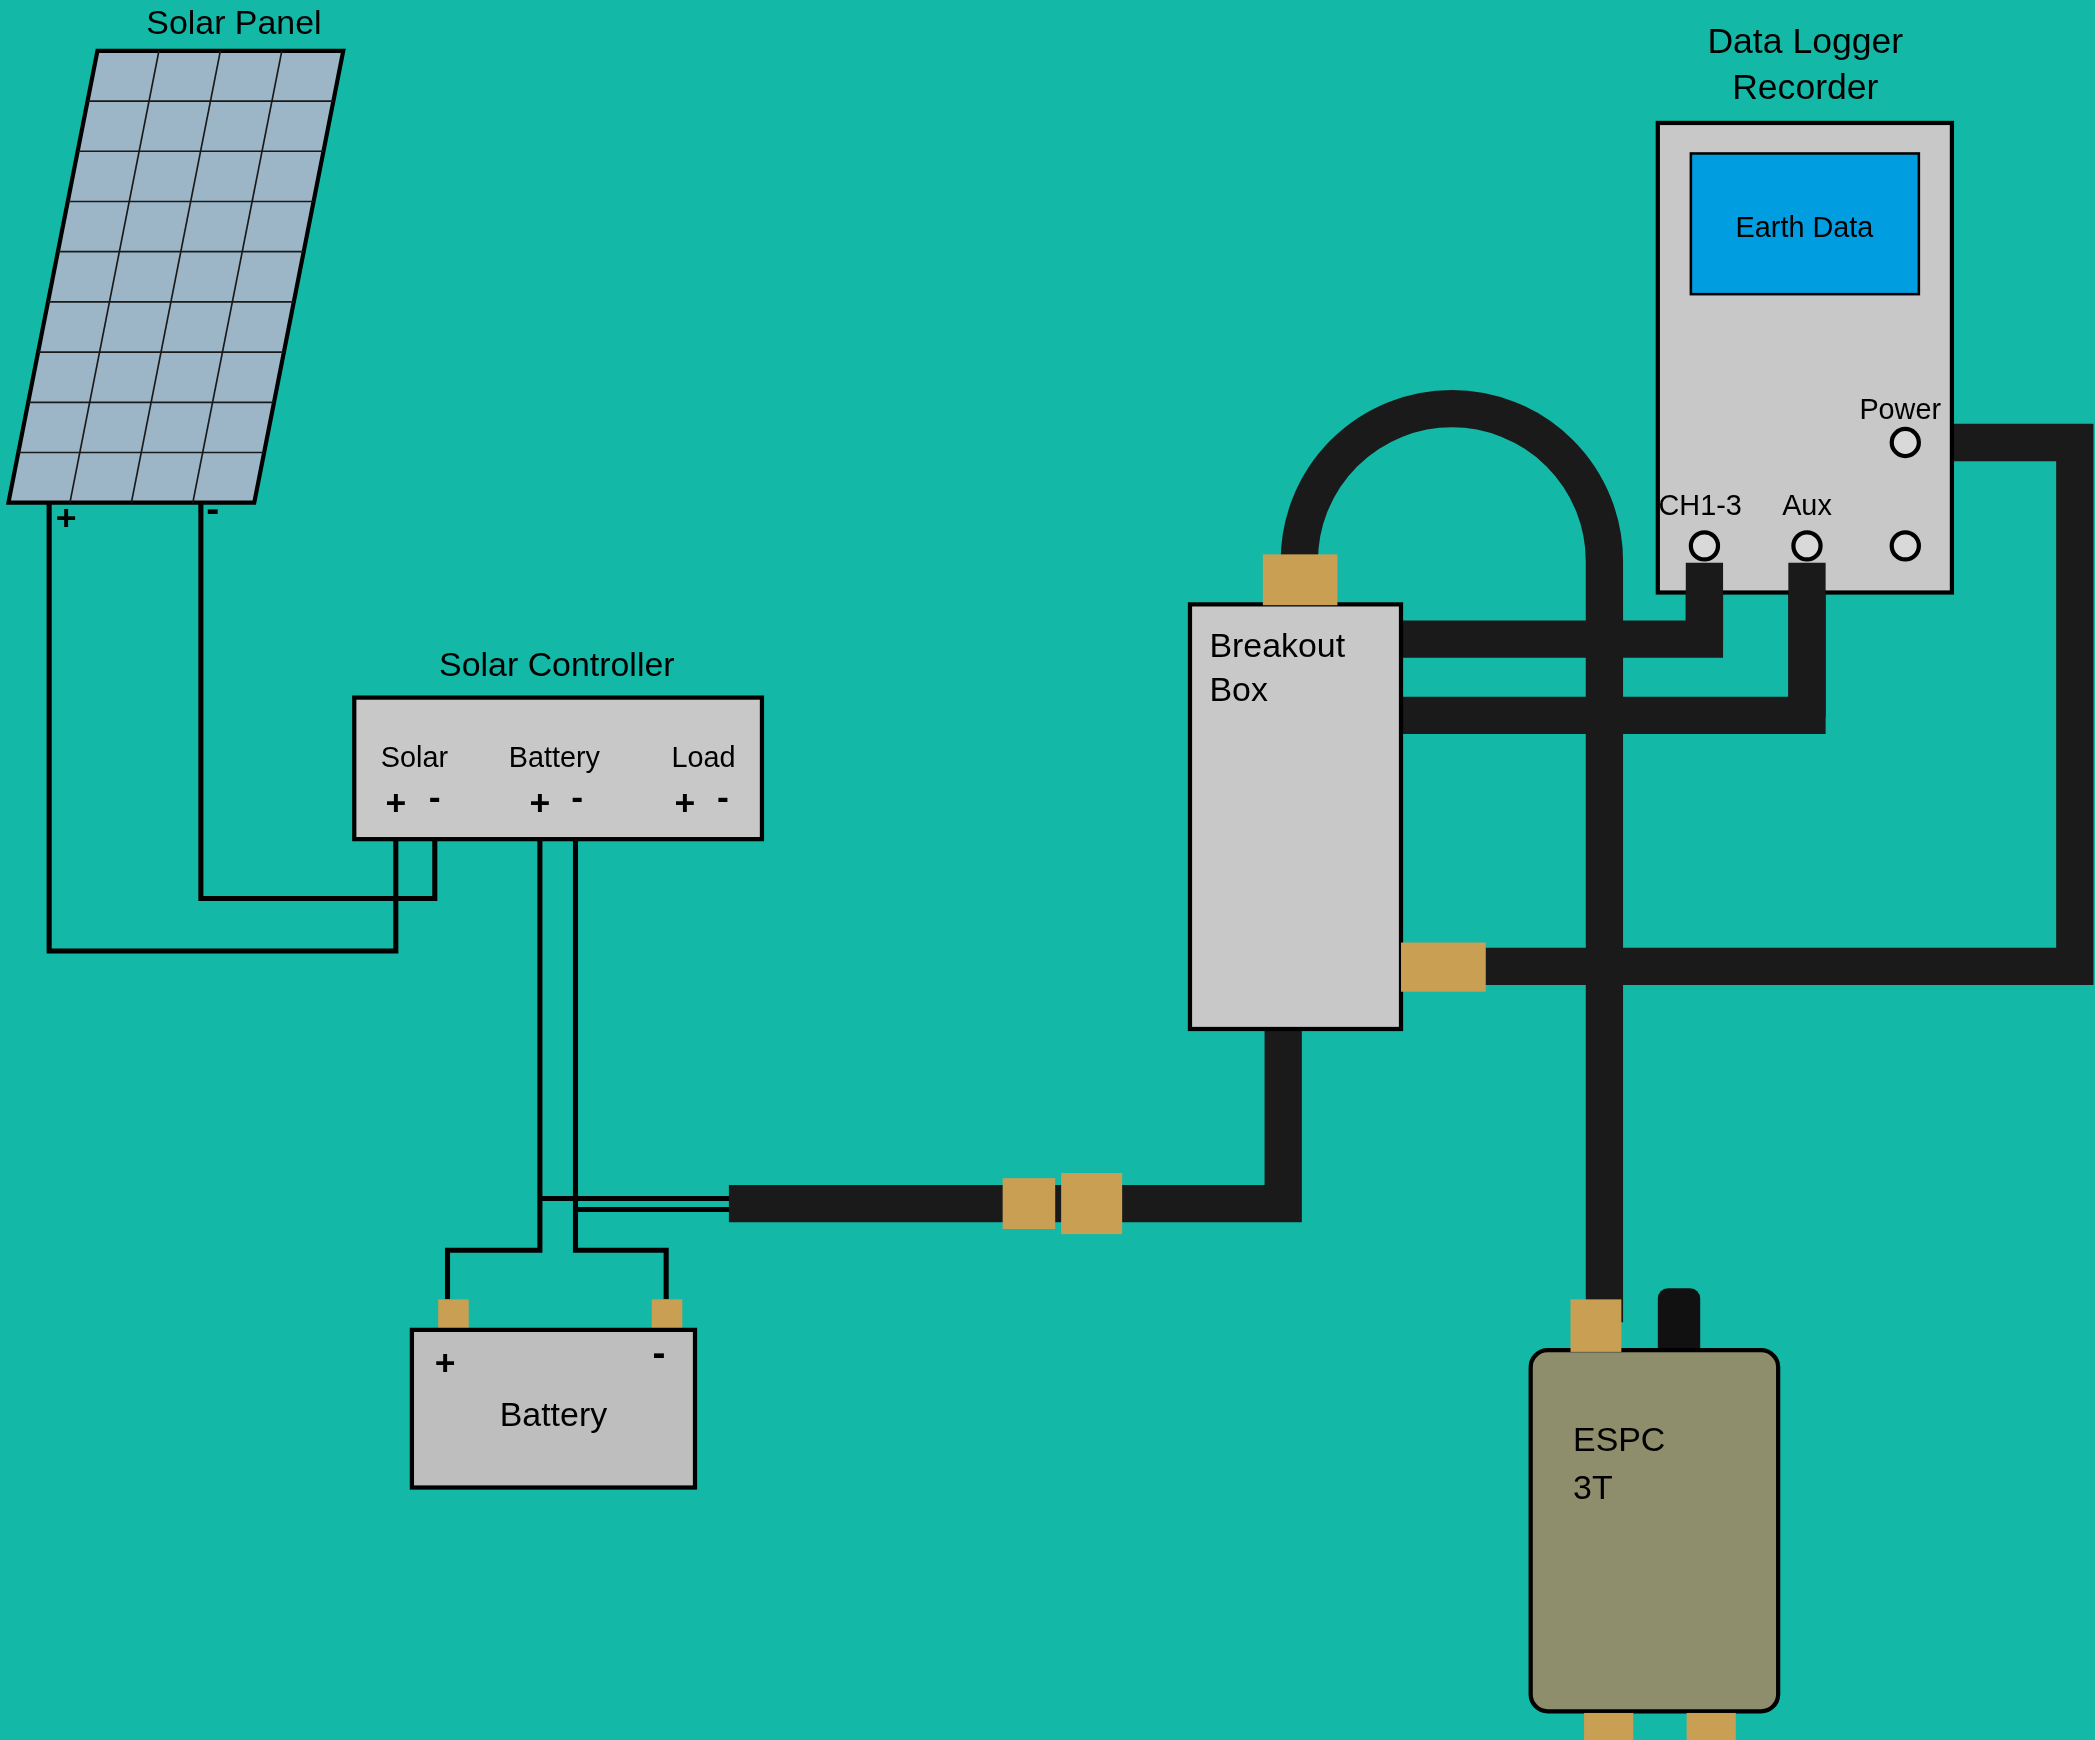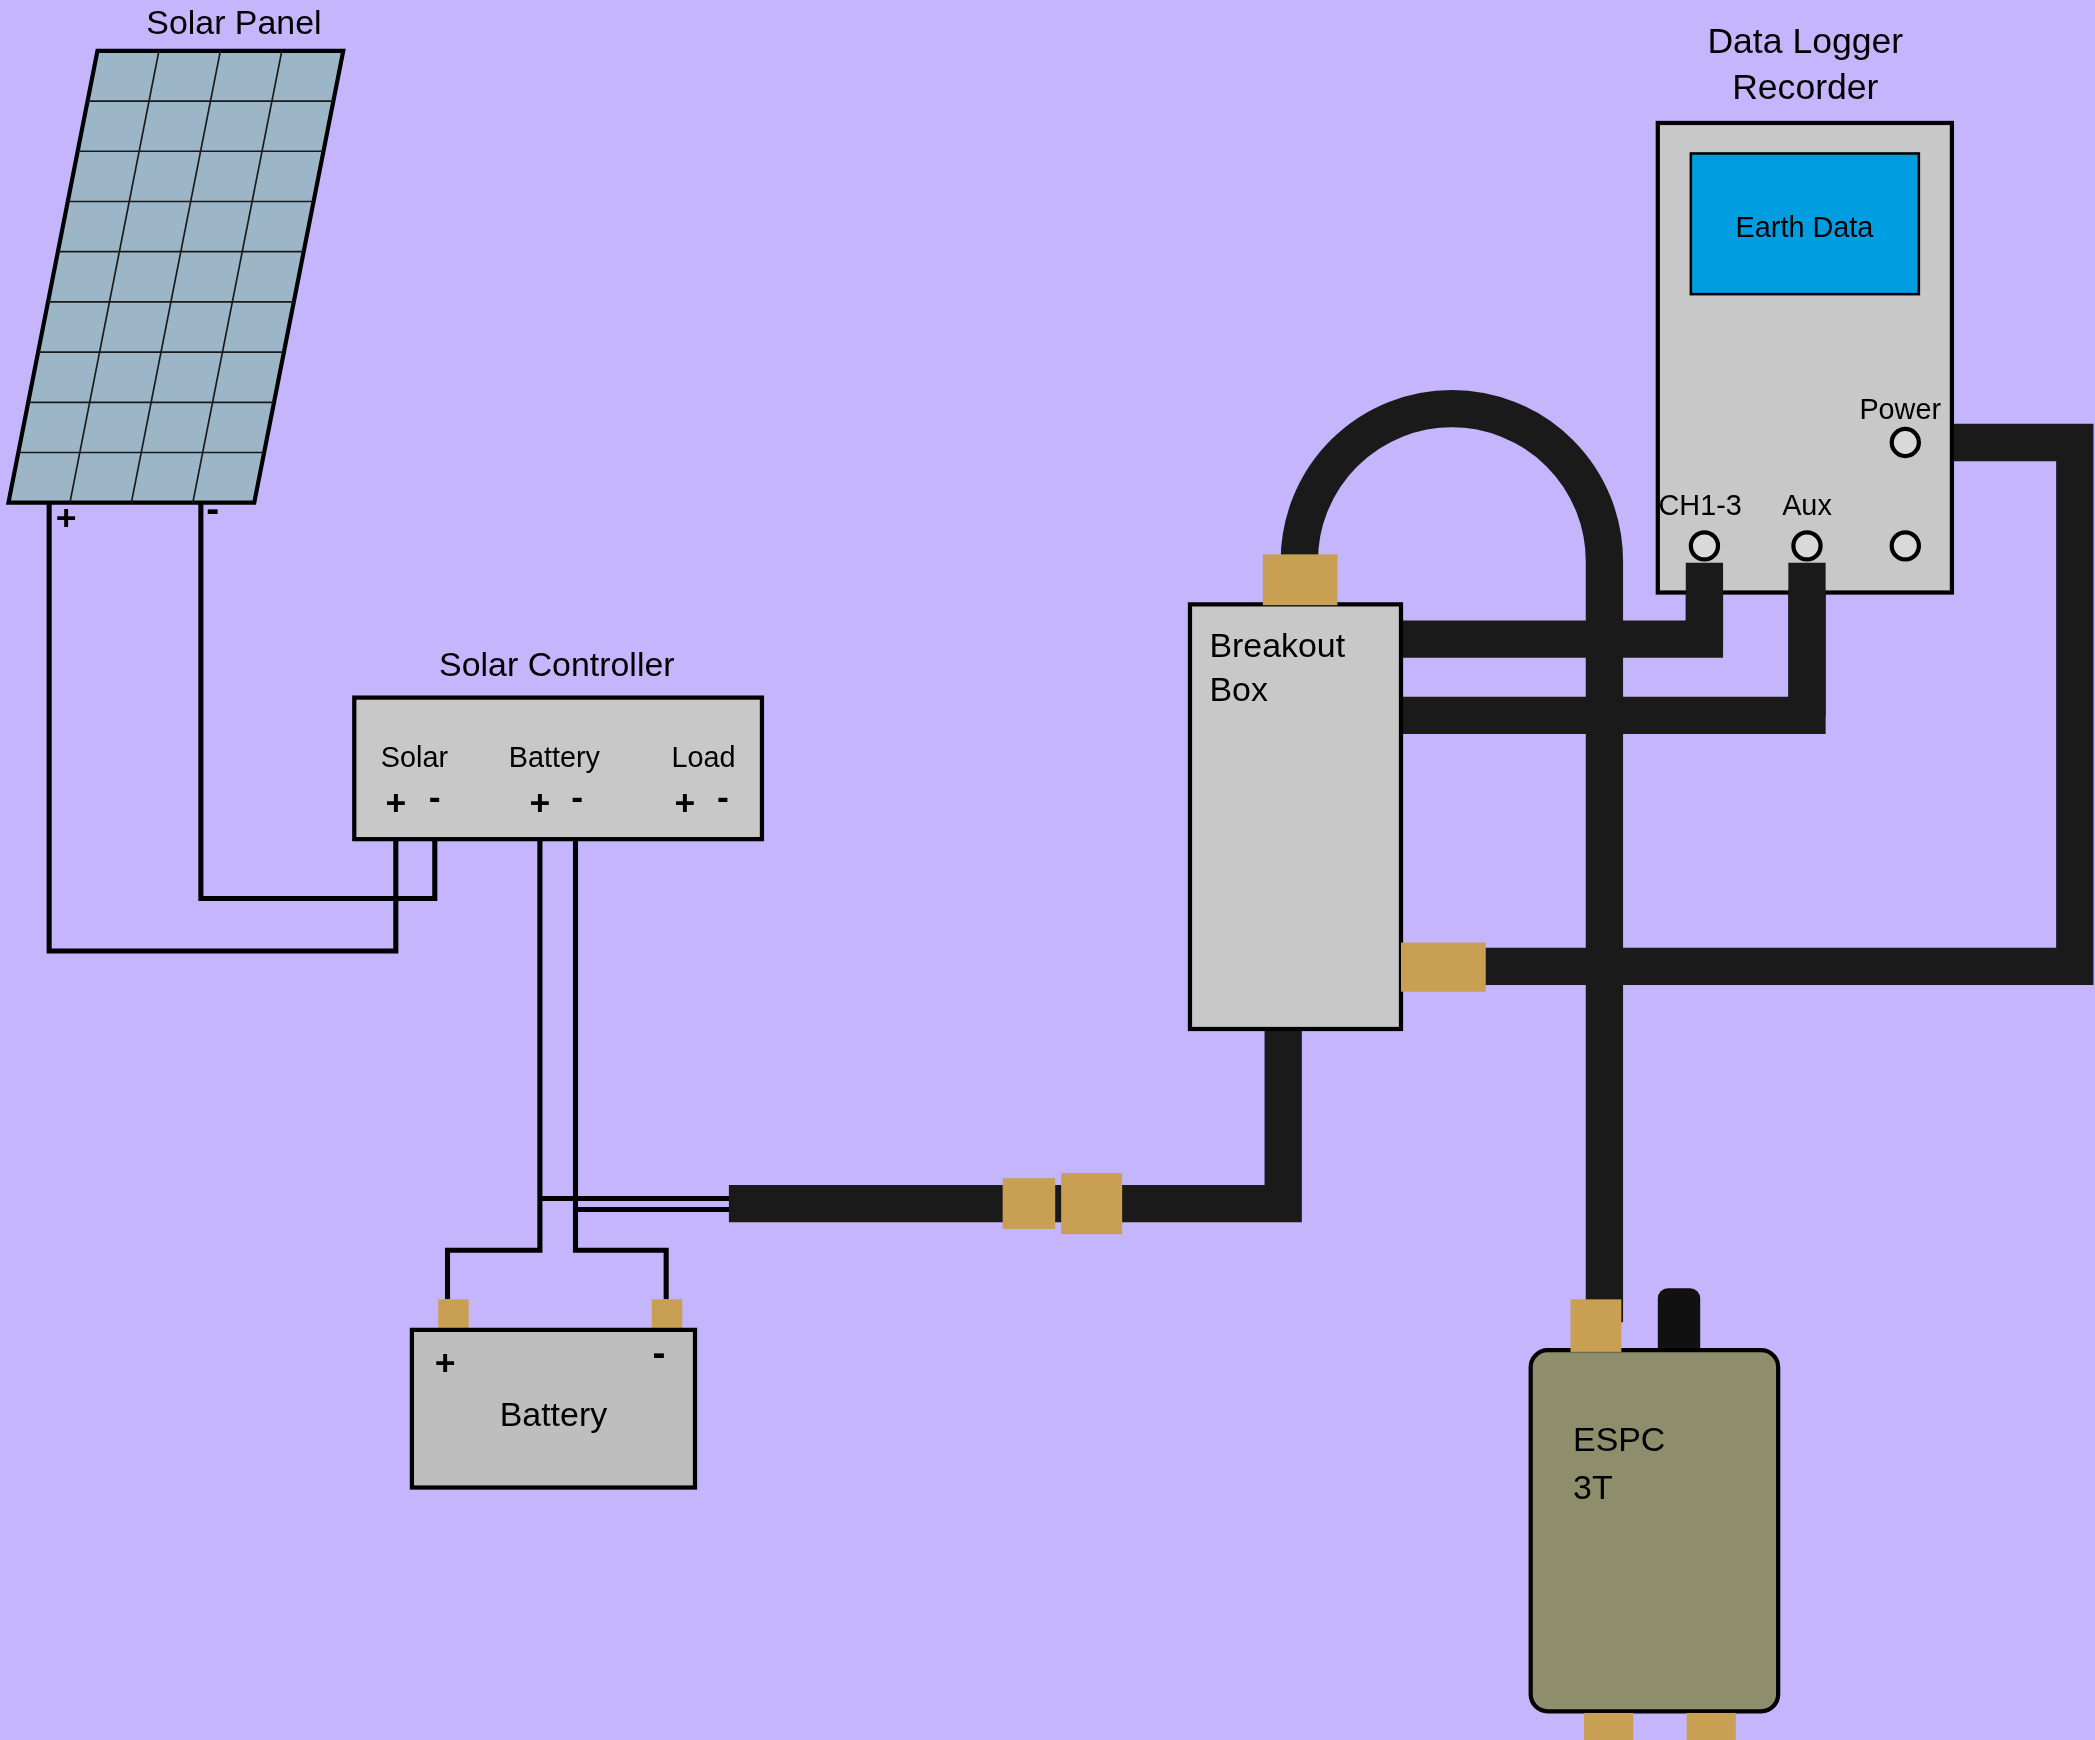--- a/index.html
+++ b/index.html
@@ -1,16 +1,16 @@
 <!DOCTYPE html>
 <html style="font-size:13.6px"><head>
 <meta charset="utf-8">
 <style>
   html,body{margin:0;padding:0;background:#fff;}
-  #stage{position:relative;width:2096px;height:1741px;background:#c4b5fd;overflow:hidden;}
+  #stage{position:relative;width:2096px;height:1741px;background:#14b8a6;overflow:hidden;}
   svg{display:block;}
   text{font-family:"Liberation Sans","DejaVu Sans",sans-serif;fill:#000;}
   .title{font-size:40px;}
   .title-lg{font-size:42px;}
   .label{font-size:34px;}
   .pm{font-size:42px;font-weight:bold;}
   .pm-lg{font-size:46px;font-weight:bold;}
   .mid{text-anchor:middle;}
   .thin-wire{stroke:#000;stroke-width:6;fill:none;}
   .thick-cable{stroke:#1a1a1a;stroke-width:44;fill:none;}

